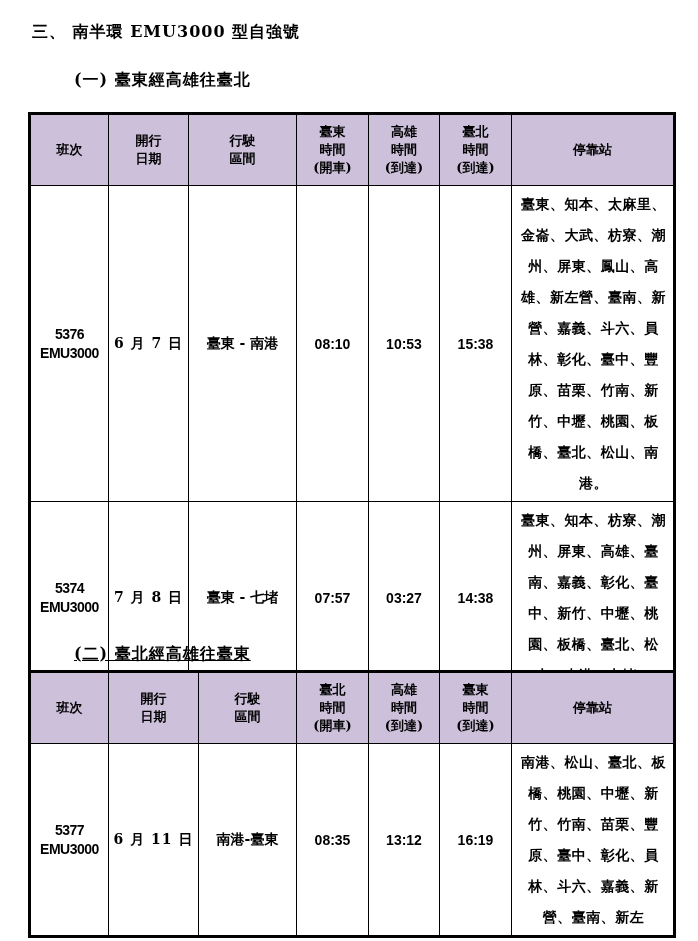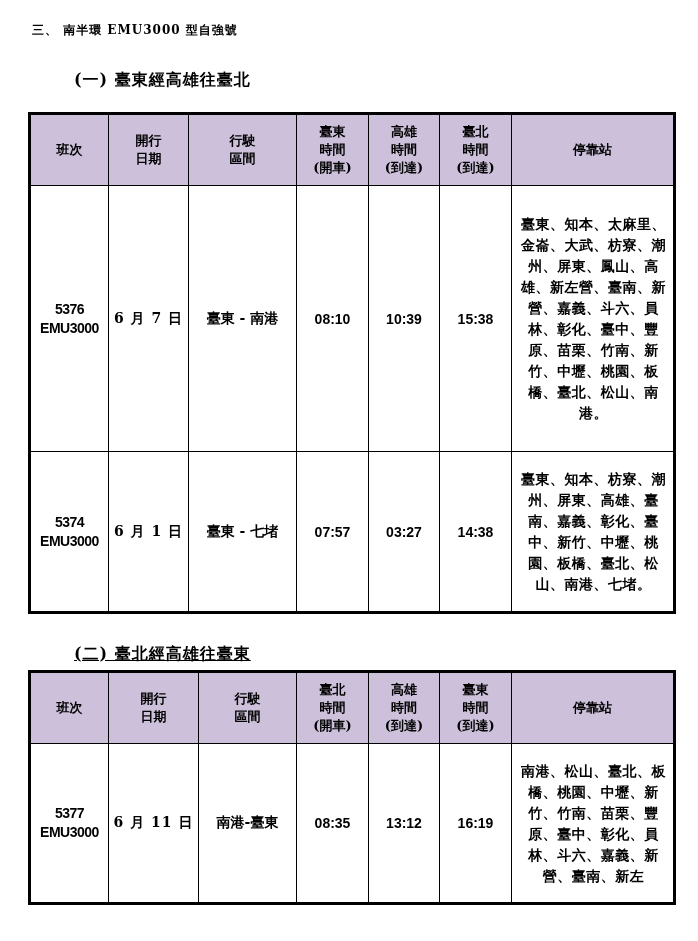--- a/index.html
+++ b/index.html
@@ -3,21 +3,21 @@
   <meta charset="utf-8">
   <style>
     html, body { margin: 0; padding: 0; background: #ffffff; }
     body {
       width: 698px; height: 941px; position: relative; overflow: hidden;
       font-family: "DejaVu Serif", "Liberation Serif", serif;
       color: #000;
     }
     .h1 {
       position: absolute; left: 32px; top: 22px;
-      font-size: 12px; font-weight: bold; letter-spacing: 1px;
+      font-size: 16px; font-weight: bold; letter-spacing: 1px;
     }
     .h2 {
       position: absolute; left: 74px;
       font-size: 16px; font-weight: bold; letter-spacing: 1px;
     }
     table.sched {
       position: absolute; left: 28px;
       border-collapse: collapse;
       border: 3px solid #000;
       table-layout: fixed;
@@ -35,21 +35,21 @@
     }
     table.sched td {
       font-size: 14px;
     }
     td.train { font-family: "Liberation Sans Narrow", "Liberation Sans", sans-serif; font-size: 15px; line-height: 19px; letter-spacing: -0.5px; }
     td.time { font-family: Liberation Sans, sans-serif; font-size: 15px; }
     td.date { font-size: 13px; letter-spacing: 1px; margin-top: 14px; }
     td.route { font-size: 13px; }
     td.stops {
       text-align: left;
-      font-size: 13px; line-height: 21px;
+      font-size: 13px; line-height: 31px;
       padding: 3px 4px 2px 6px !important;
       letter-spacing: 0.5px;
     }
     .hl { display: block; }
   </style>
 </head>
 <body>
 
 <div class="h1">三、 南半環 EMU3000 型自強號</div>
 
@@ -96,30 +96,30 @@
   </thead>
   <tbody>
     <tr style="height:266px;">
       <td class="train">
           <span class="hl">5376</span>
           <span class="hl">EMU3000</span>
         </td>
       <td class="date">6 月 7 日</td>
       <td class="route">臺東 - 南港</td>
       <td class="time">08:10</td>
-      <td class="time">10:39</td>
+      <td class="time">10:53</td>
       <td class="time">15:38</td>
       <td class="stops">臺東、知本、太麻里、金崙、大武、枋寮、潮州、屏東、鳳山、高雄、新左營、臺南、新營、嘉義、斗六、員林、彰化、臺中、豐原、苗栗、竹南、新竹、中壢、桃園、板橋、臺北、松山、南港。</td>
     </tr>
     <tr style="height:161px;">
       <td class="train">
           <span class="hl">5374</span>
           <span class="hl">EMU3000</span>
         </td>
-      <td class="date">6 月 1 日</td>
+      <td class="date">7 月 8 日</td>
       <td class="route">臺東 - 七堵</td>
       <td class="time">07:57</td>
       <td class="time">03:27</td>
       <td class="time">14:38</td>
       <td class="stops">臺東、知本、枋寮、潮州、屏東、高雄、臺南、嘉義、彰化、臺中、新竹、中壢、桃園、板橋、臺北、松山、南港、七堵。</td>
     </tr>
   </tbody>
 </table>
 
 <div class="h2" style="top:644px;text-decoration:underline;">(二) 臺北經高雄往臺東</div>

